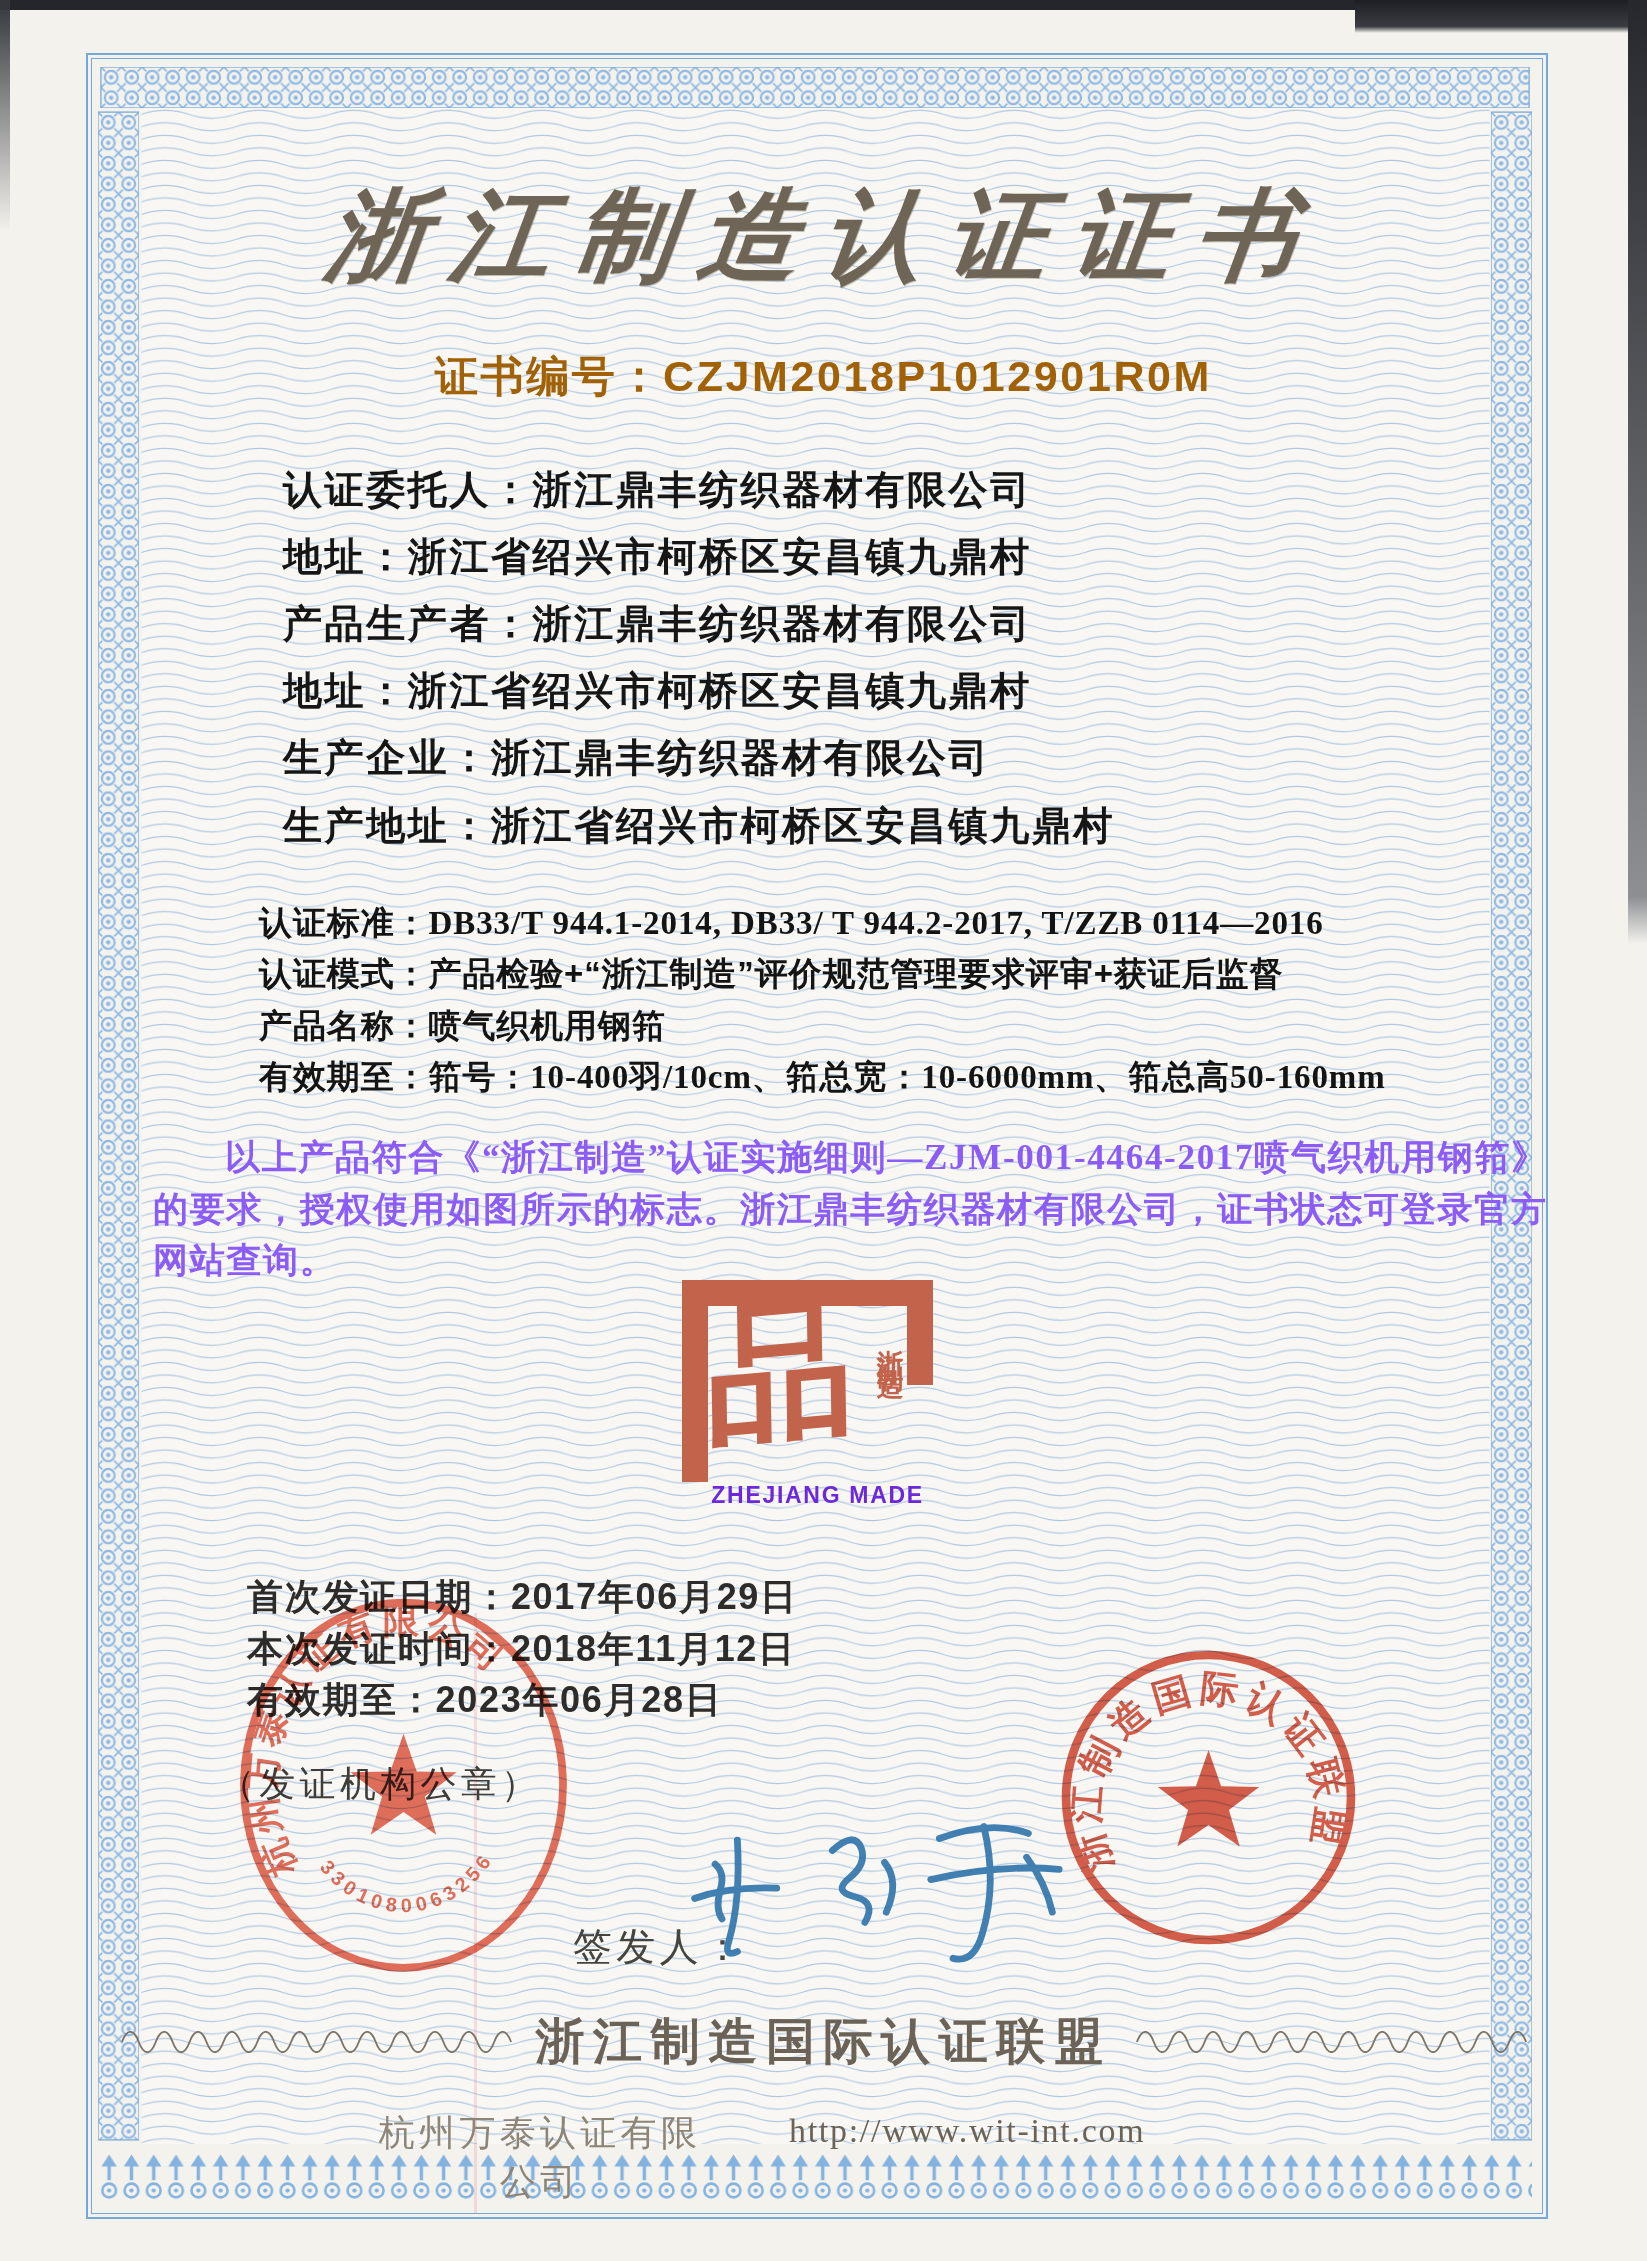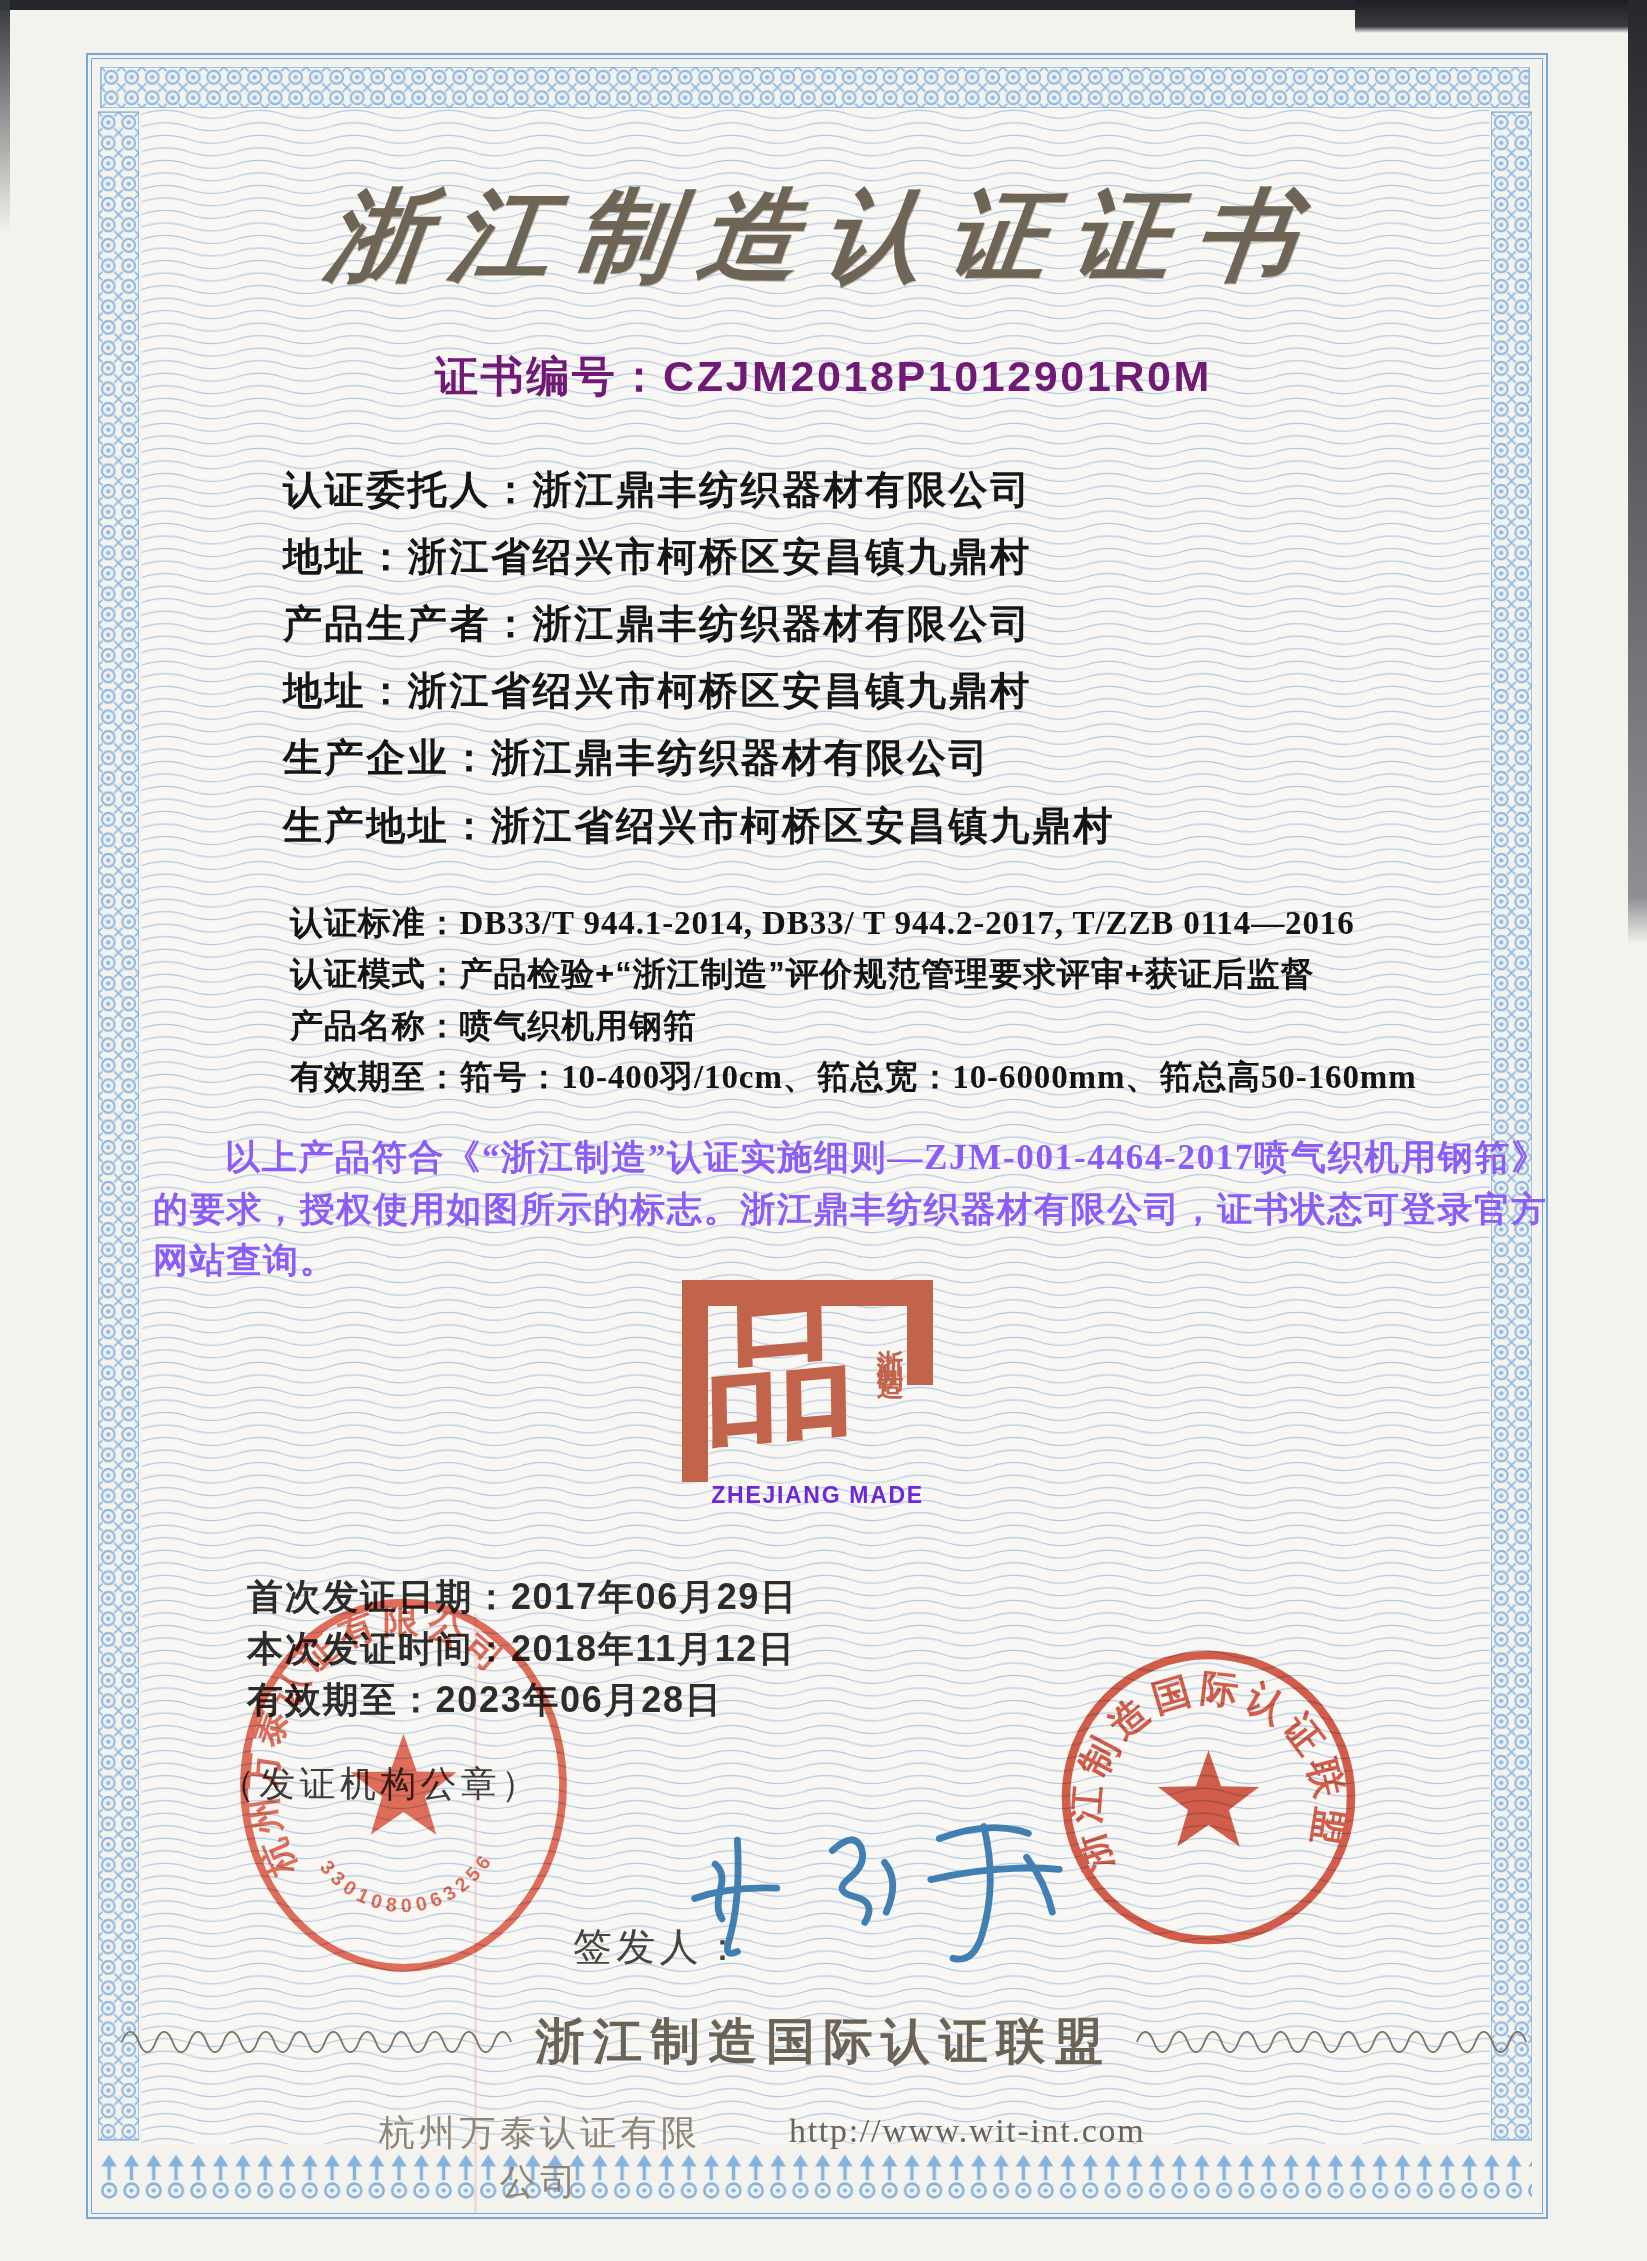--- a/index.html
+++ b/index.html
@@ -14,23 +14,23 @@
   
   .frame-outer{position:absolute;left:86px;top:53px;width:1458px;height:2162px;border:2.6px solid #74a7da;}
   .frame-inner{position:absolute;inset:3.4px;border:1.7px solid #74a7da;}
   .lace{position:absolute;}
   
   .title{position:absolute;left:0;top:170px;width:1647px;text-align:center;
          font-family:"DejaVu Serif",serif;font-style:italic;font-weight:bold;
          font-size:100px;letter-spacing:24px;color:#6e6557;transform:skewX(-7deg);
          text-shadow:0.9px 0.9px 0 rgba(90,80,60,.35);}
   .certno{position:absolute;left:0;top:348px;width:1647px;text-align:center;
-          font-size:43px;font-weight:bold;color:#701a75;letter-spacing:2.6px;}
+          font-size:43px;font-weight:bold;color:#a16207;letter-spacing:2.6px;}
   .info-line{position:absolute;left:259px;font-size:39px;font-weight:bold;color:#161616;letter-spacing:2.6px;white-space:nowrap;margin-left:24px;}
-  .spec-line{position:absolute;left:259px;font-size:33px;color:#141414;white-space:nowrap;letter-spacing:0.9px;margin-left:31px;}
+  .spec-line{position:absolute;left:259px;font-size:33px;color:#141414;white-space:nowrap;letter-spacing:0.9px;}
   .spec-line .lbl{font-weight:bold;font-family:"Liberation Sans",sans-serif;}
   .spec-line .val{font-family:"Liberation Serif",serif;font-weight:600;}
   .para-line{position:absolute;left:153px;font-size:35px;color:#8b5cf6;font-family:"Liberation Serif",serif;
              font-weight:600;letter-spacing:1.7px;white-space:nowrap;}
   .date-line{position:absolute;left:247px;font-size:36px;font-weight:bold;color:#2d2c2a;letter-spacing:1.7px;white-space:nowrap;}
   .seal-note{position:absolute;left:219px;top:1760px;font-size:36px;color:#3e3d3a;letter-spacing:4.3px;}
   .issuer-label{position:absolute;left:573px;top:1920px;font-size:39px;color:#45443f;letter-spacing:4.3px;}
   
   .logo{position:absolute;left:682px;top:1280px;width:250px;height:238px;}
   .logo .bar{position:absolute;background:#c2634b;}

